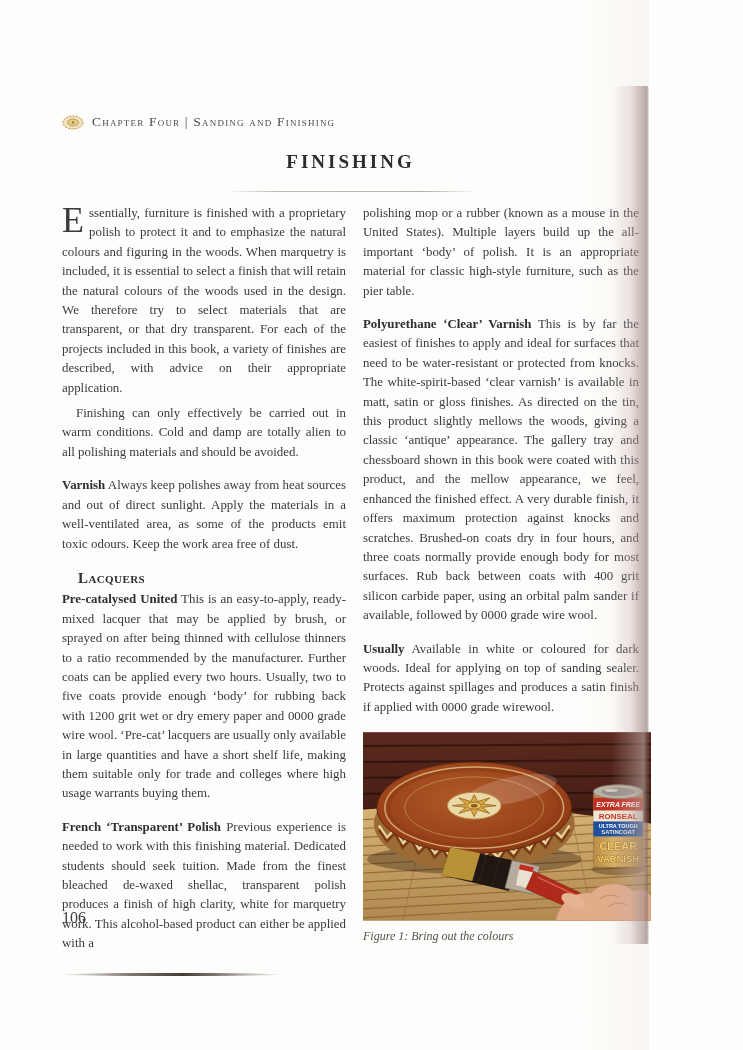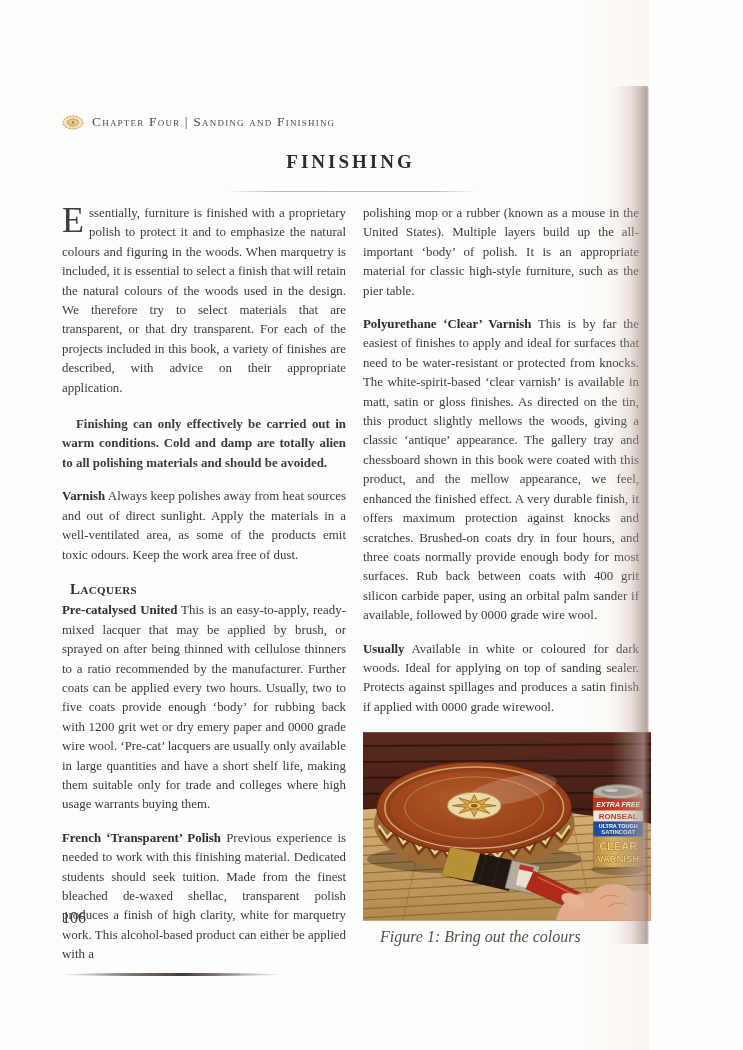--- a/index.html
+++ b/index.html
@@ -22,30 +22,30 @@
   .page-title { position:absolute; left:62px; top:151px; width:577px; text-align:center;
                 font-size:19px; font-weight:bold; letter-spacing:3px; color:#2d2c30; }
   .title-rule { position:absolute; left:225px; top:191px; width:253px; height:1px;
                 background:linear-gradient(90deg, rgba(160,158,154,0) 0%, #bdbab6 20%, #b5b2ae 80%, rgba(160,158,154,0) 100%); }
 
   .columns { position:absolute; left:62px; top:204px; width:577px; display:flex; gap:17px; }
   .col { font-size:12.9px; line-height:19.4px; color:#3b3a3e; text-align:justify; }
   .col-left  { width:284px; }
   .col-right { width:276px; }
   .col p { margin:0; }
-  p.indent { text-indent:14px; margin-top:17px;font-weight:bold; }
+  p.indent { text-indent:14px; margin-top:6px; }
   p.spaced { margin-top:14px; }
   strong.lead { font-weight:700; color:#2e2d31;margin-top:48px; }
   .dropcap { float:left; font-size:36px; line-height:28px; padding:2px 5px 0 0; color:#3b3a3e; }
-  h2.section-heading { margin:15px 0 2px 8px; font-size:15px; font-weight:700;
+  h2.section-heading { margin:15px 0 2px 16px; font-size:15px; font-weight:700;
                        font-variant:small-caps; letter-spacing:.4px; color:#2e2d31; text-align:left;font-family:Liberation Serif, serif; }
 
   figure.photo-figure { margin:15px 0 0 0; width:288px; }
   figure.photo-figure svg { display:block; }
-  figcaption { margin-top:6px; font-style:italic; font-size:16px; color:#55504e; text-align:left;margin-left:17px; }
+  figcaption { margin-top:6px; font-style:italic; font-size:12px; color:#55504e; text-align:left; }
 
   .page-number { position:absolute; left:62px; top:909px; font-size:16px; color:#3b3a3e; }
 </style>
 </head>
 <body>
 
 <div class="scan">
   <div class="page-paper"></div>
 
   <div class="chapter-header">

